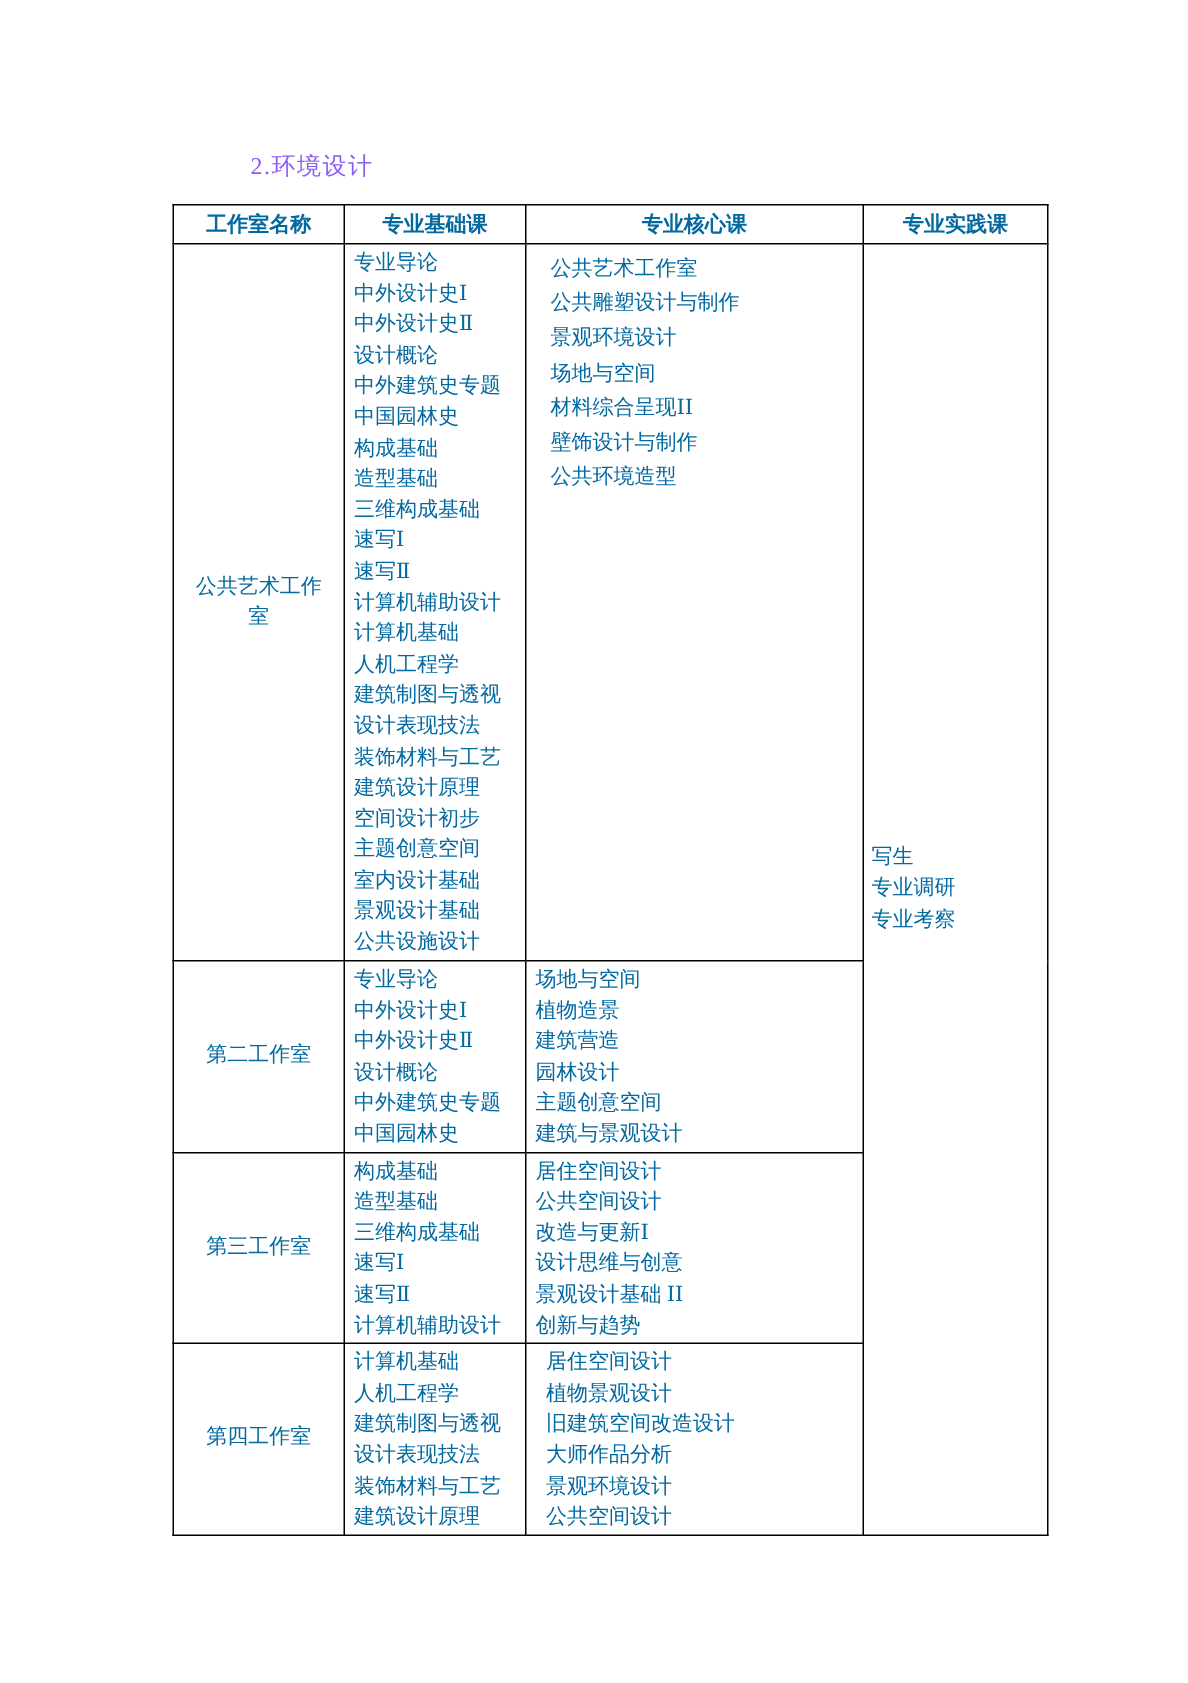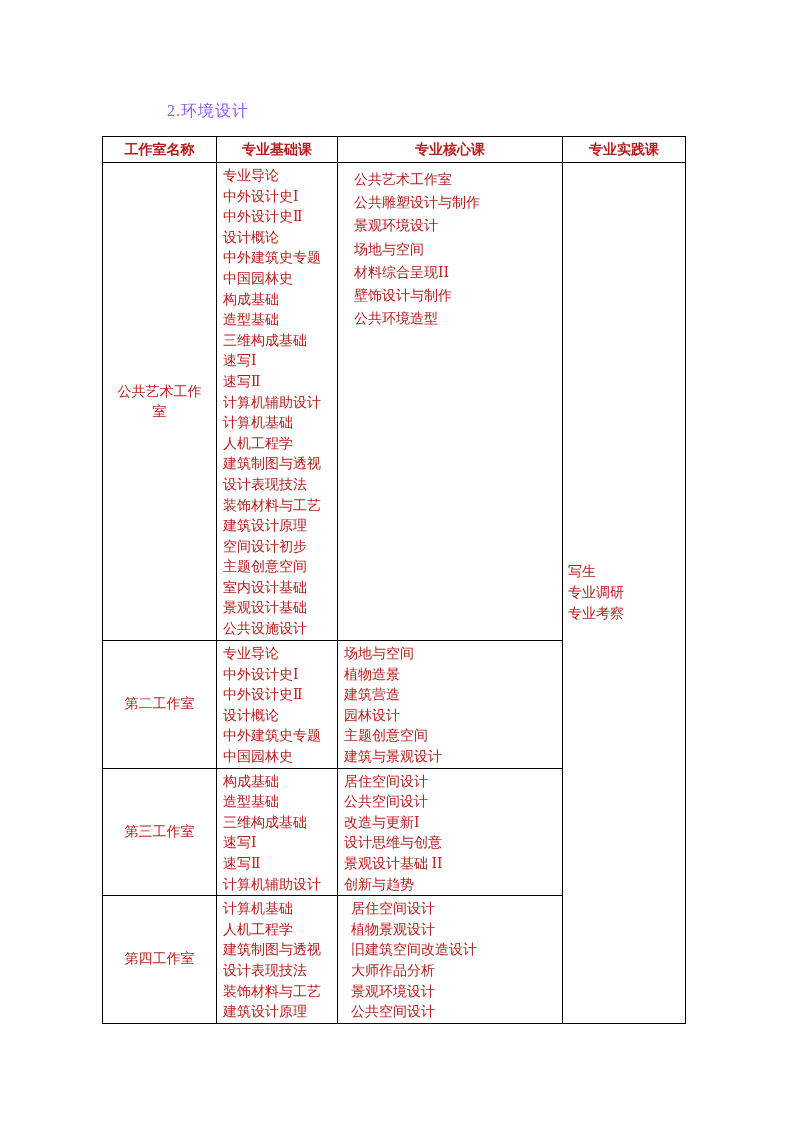--- a/index.html
+++ b/index.html
@@ -21,27 +21,27 @@
     left: 155px;
     top: 101px;
     font-size: 16px;
     letter-spacing: 1px;
     color: #8b5cf6;
     white-space: nowrap;
     margin-left: 12px;
   }
   table.course-table {
     position: absolute;
-    left: 102px;
+    left: 115px;
     top: 136px;
     width: 583px;
     border-collapse: collapse;
     table-layout: fixed;
     font-size: 14px;
-    color: #b91c1c;
+    color: #0369a1;
   }
   .course-table th,
   .course-table td {
     border: 1px solid #000000;
     padding: 0;
     overflow: hidden;
   }
   .course-table thead tr { height: 26px; }
   .course-table th {
     font-weight: bold;

